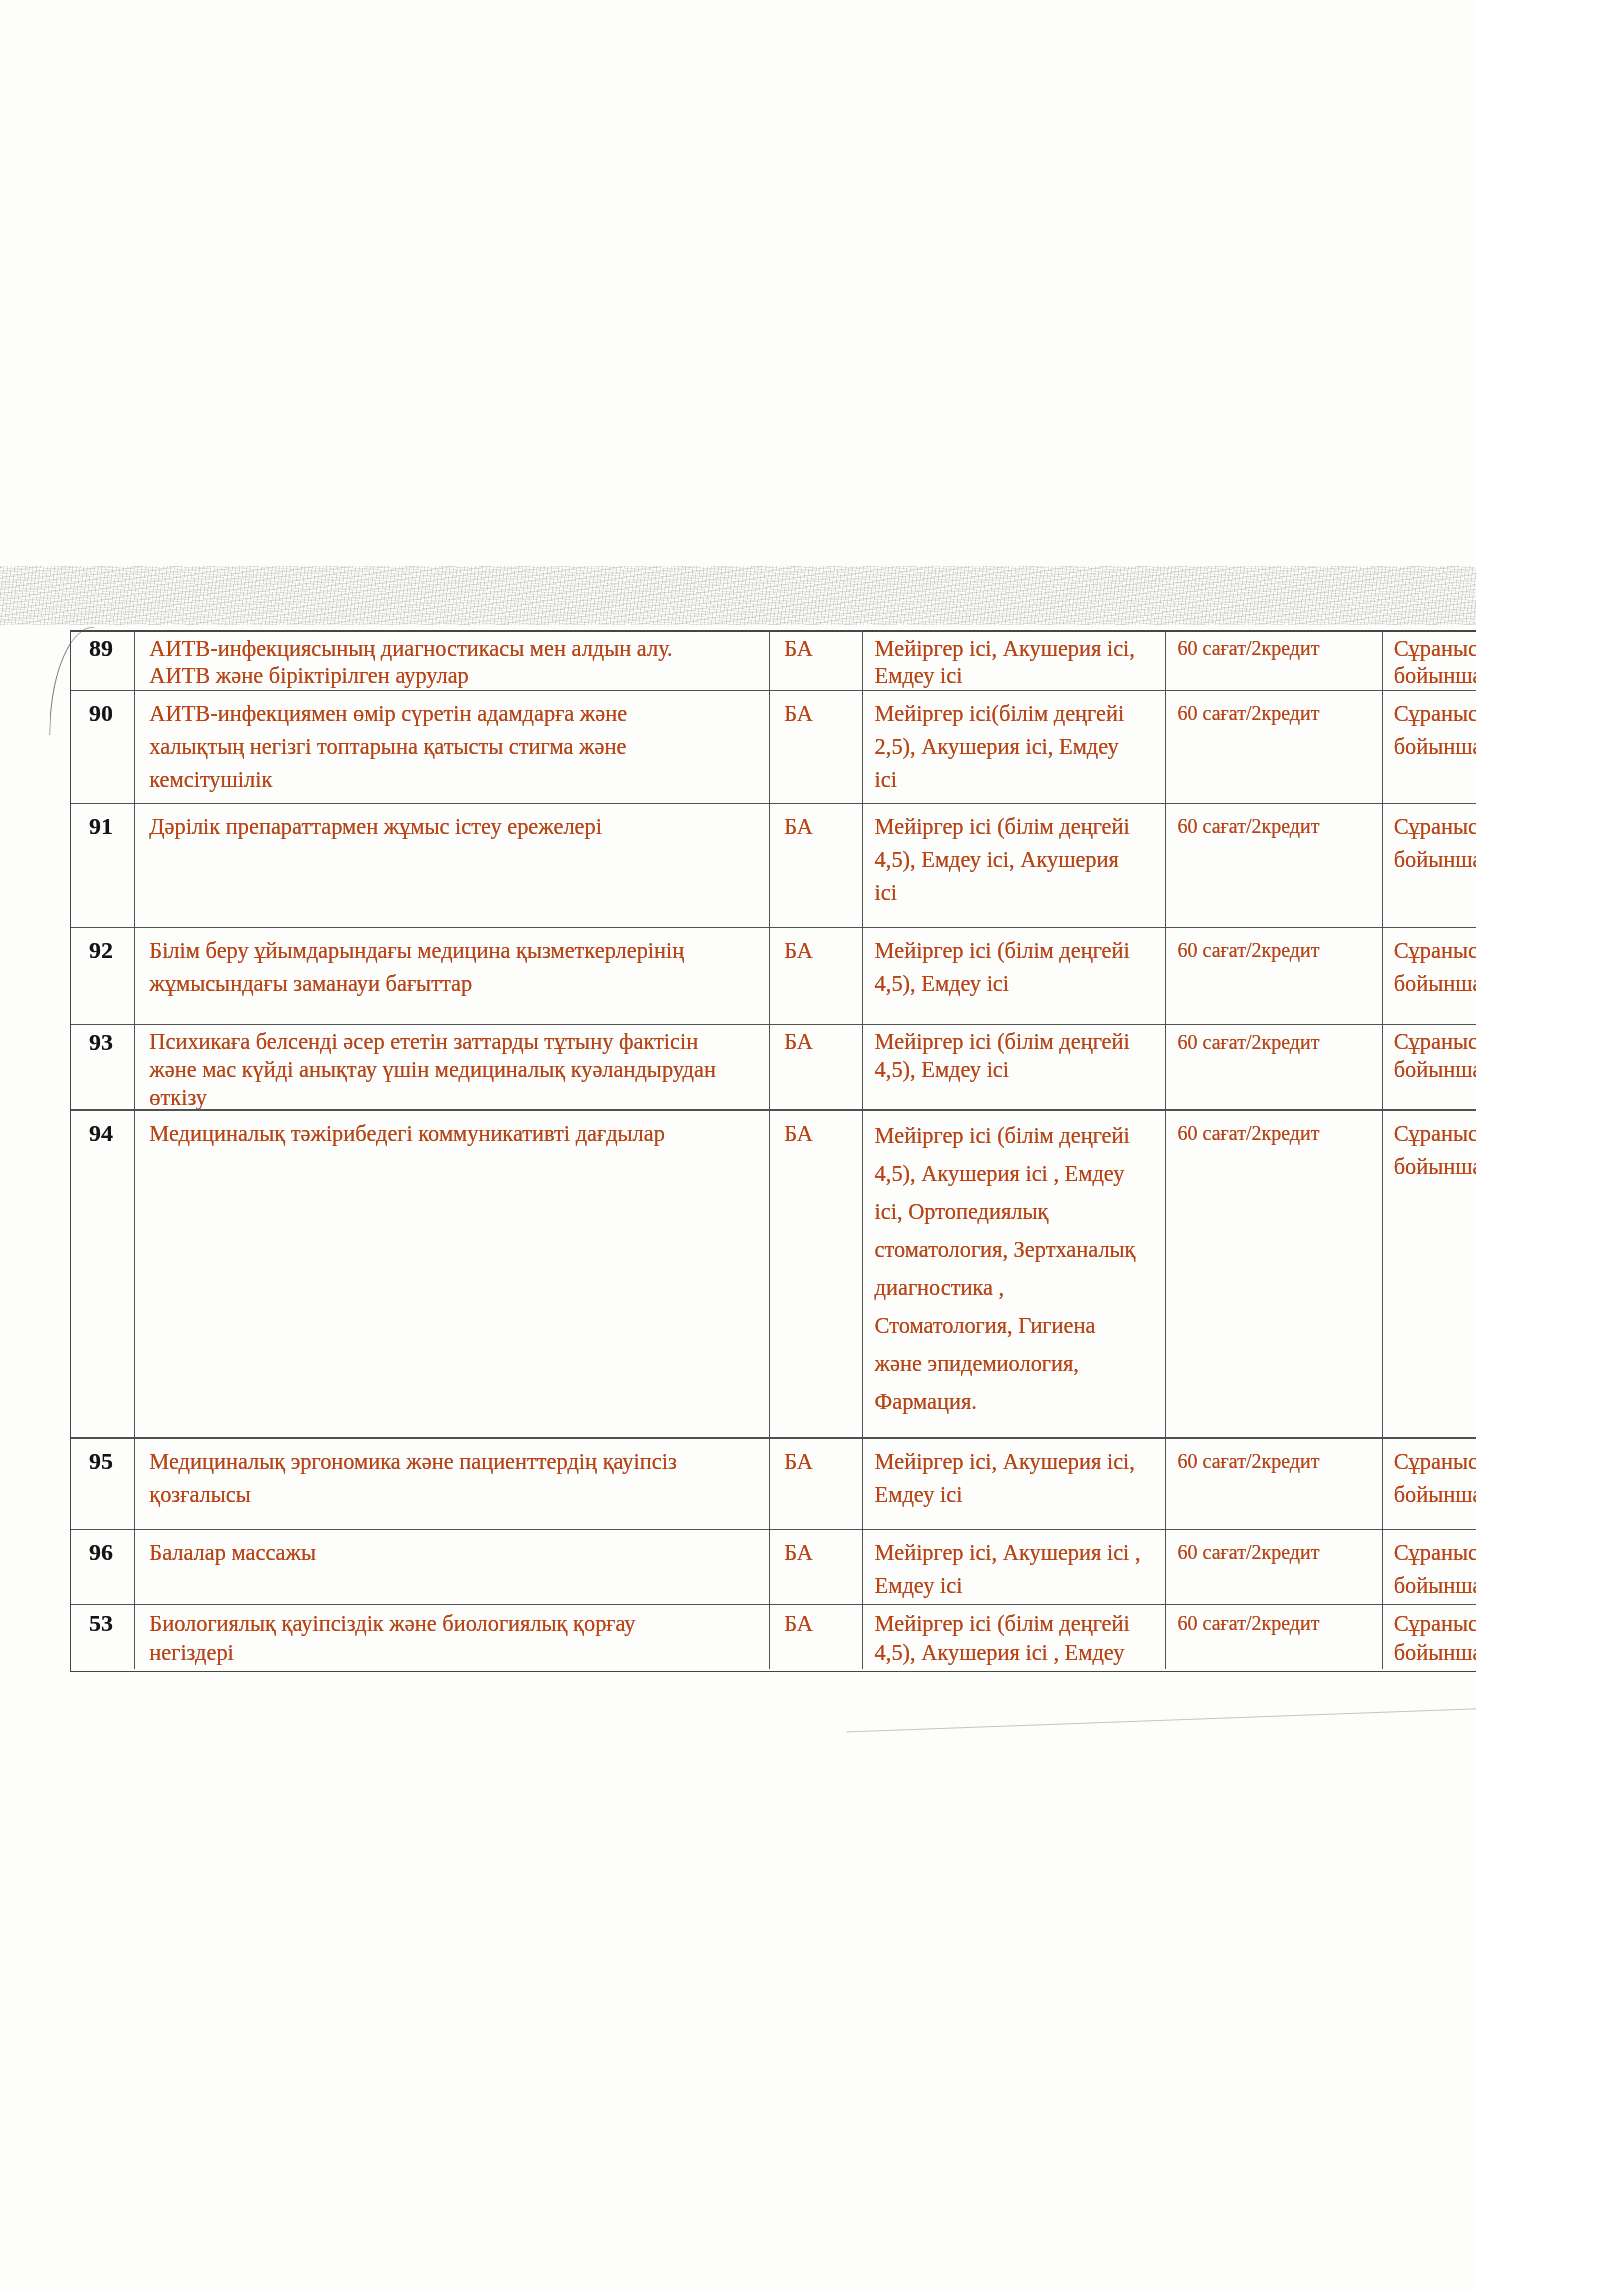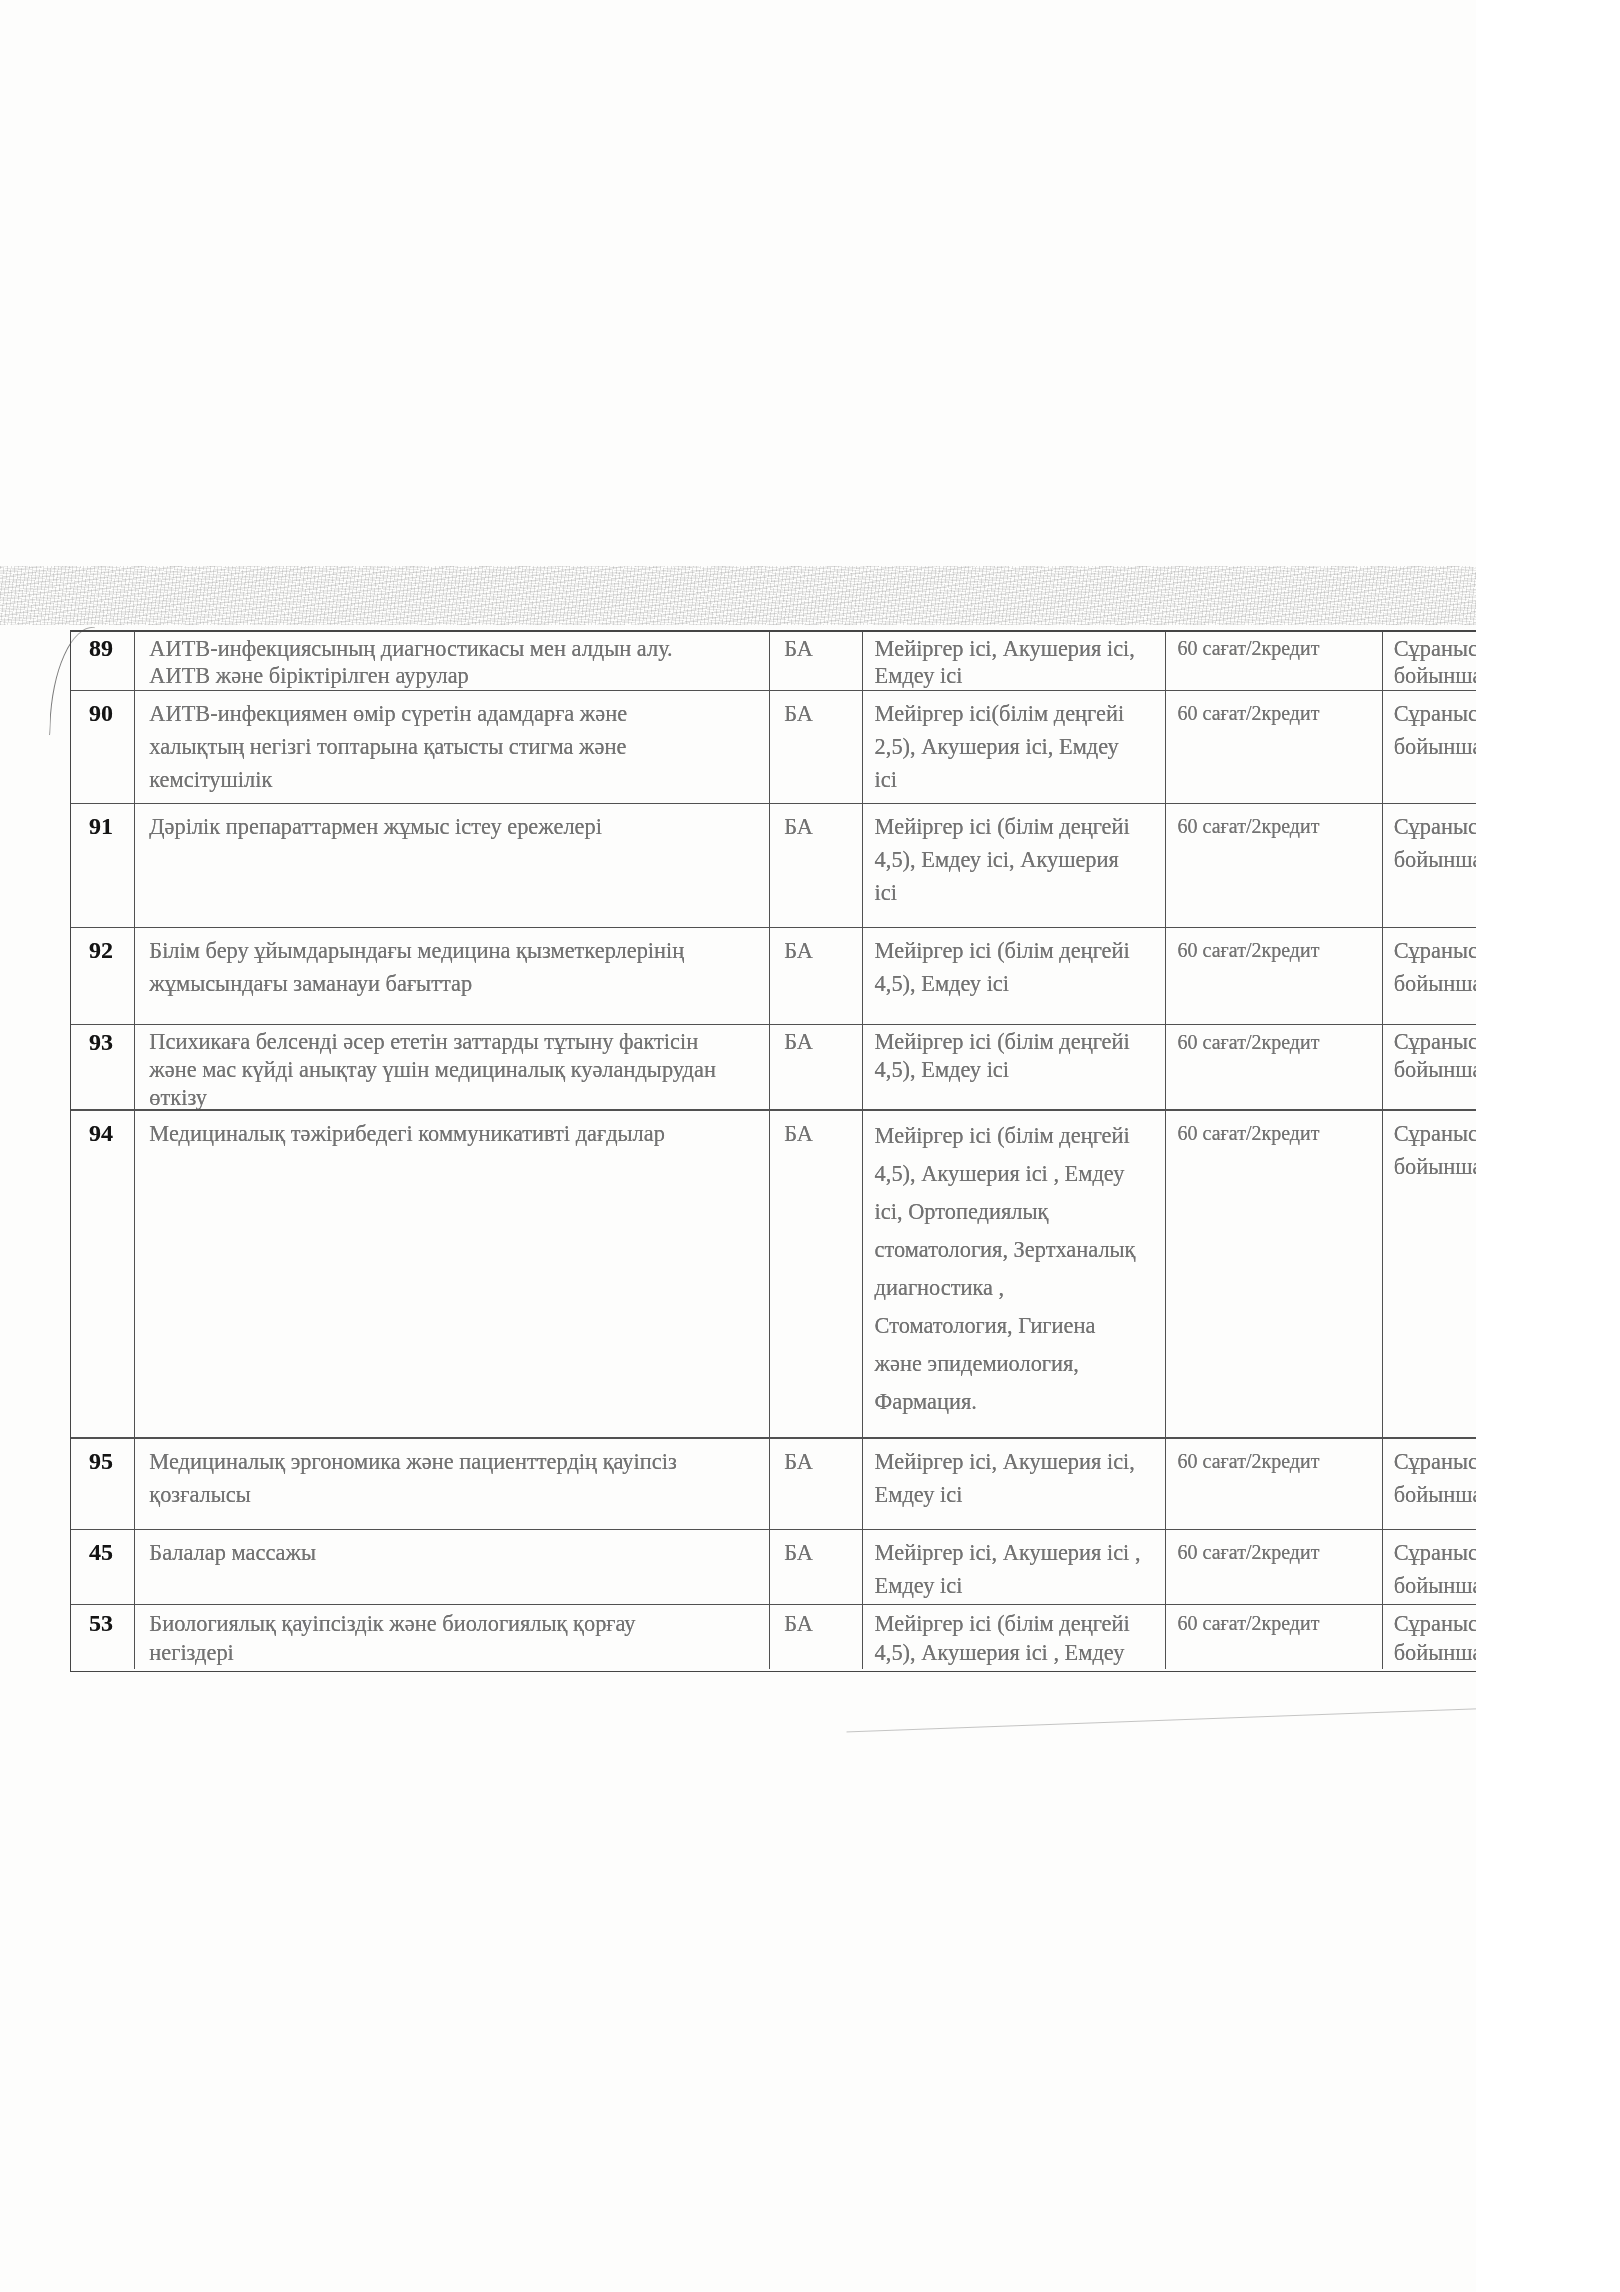--- a/index.html
+++ b/index.html
@@ -51,21 +51,21 @@
   }
   .cell{
     box-sizing:border-box;
     border-right:1.8px solid rgba(43,43,43,.82);
     border-bottom:1.8px solid rgba(43,43,43,.82);
     overflow:hidden;
     white-space:pre-line;
     font-size:22.4px;
     line-height:33px;
     padding:6.3px 5.4px 0 14.3px;
-    color:#737373;
+    color:#c2410c;
     text-shadow:0 0 0.6px rgba(25,25,25,.55);
   }
   .cell:nth-child(6n){border-right:none;}
   .cell:nth-child(n+49){border-bottom:none;}
   .cell.number{font-weight:700;font-size:24px;padding-left:18px;color:#141414;}
   .cell.name{padding-right:3.6px;}
   .cell.spec{padding-left:11.6px;padding-right:1.8px;}
   .cell.duration{font-size:20px;padding-left:11.6px;}
   .cell.basis{padding-left:10.7px;padding-right:2px;}
   
@@ -154,21 +154,21 @@
   <div class="cell number r6">95</div>
   <div class="cell name r6">Медициналық эргономика және пациенттердің қауіпсіз
 қозғалысы</div>
   <div class="cell level r6">БА</div>
   <div class="cell spec r6">Мейіргер ісі, Акушерия ісі,
 Емдеу ісі</div>
   <div class="cell duration r6">60 сағат/2кредит</div>
   <div class="cell basis r6">Сұраныс
 бойынша</div>
 
-  <div class="cell number r7">45</div>
+  <div class="cell number r7">96</div>
   <div class="cell name r7">Балалар массажы</div>
   <div class="cell level r7">БА</div>
   <div class="cell spec r7">Мейіргер ісі, Акушерия ісі ,
 Емдеу ісі</div>
   <div class="cell duration r7">60 сағат/2кредит</div>
   <div class="cell basis r7">Сұраныс
 бойынша</div>
 
   <div class="cell number r8">53</div>
   <div class="cell name r8">Биологиялық қауіпсіздік  және биологиялық қорғау

